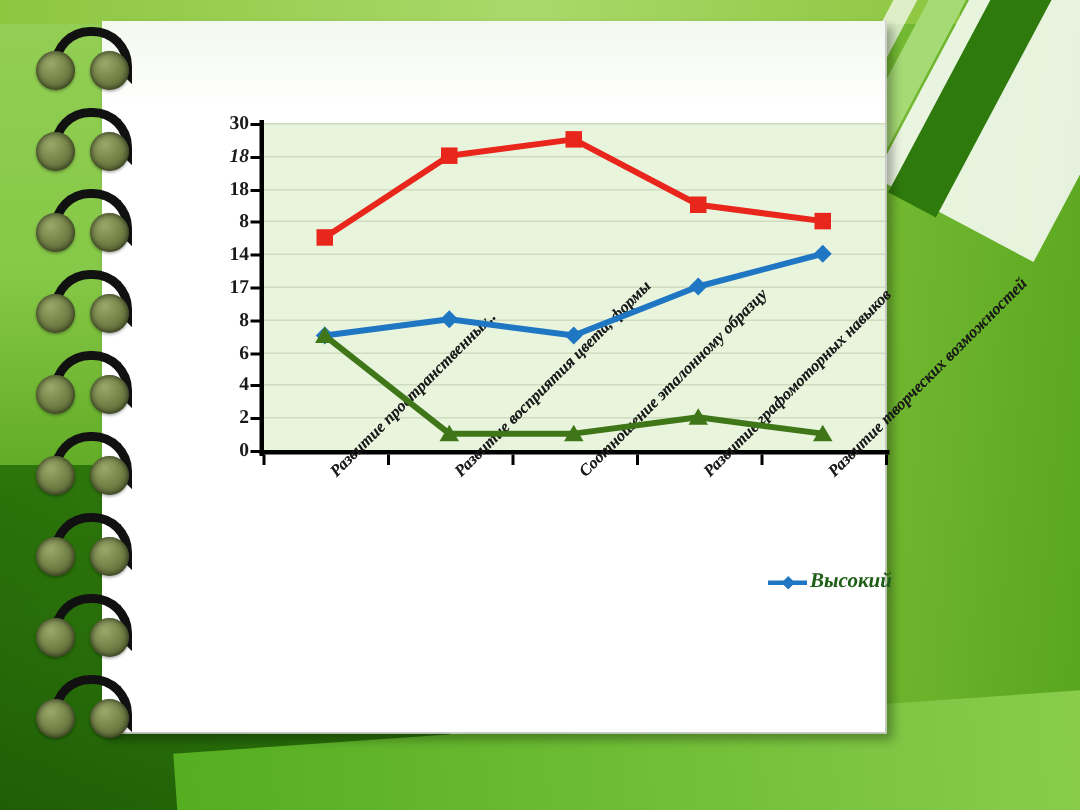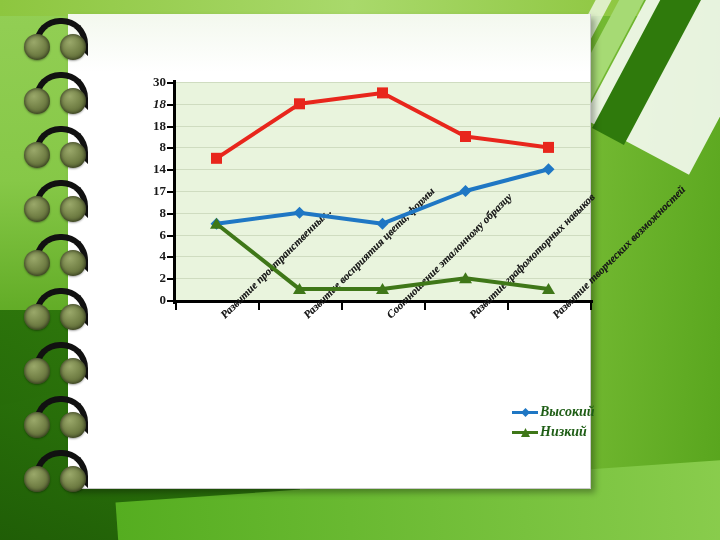--- a/index.html
+++ b/index.html
@@ -225,21 +225,21 @@
     top: 22px;
     width: 415px;
     height: 218px;
     overflow: visible;
   }
 
   
   .legend {
     position: absolute;
     left: 512px;
-    top: 402px;
+    top: 378px;
   }
   .legend-row {
     display: flex;
     align-items: center;
     height: 20px;
   }
   .legend-swatch {
     position: relative;
     width: 26px; height: 14px;
     margin-right: 2px;
@@ -417,22 +417,15 @@
   </div>
 
   <div class="legend" id="legend">
       <div class="legend-row">
         <span class="legend-swatch">
           <span class="lline" style="background: rgb(31, 119, 196);"></span>
           <span class="lmark" style="background: rgb(31, 119, 196); clip-path: polygon(50% 0px, 100% 50%, 50% 100%, 0px 50%);"></span>
         </span>
         <span class="legend-label">Высокий</span>
       </div>
-      <div class="legend-row">
-        <span class="legend-swatch">
-          <span class="lline" style="background: rgb(63, 119, 24);"></span>
-          <span class="lmark" style="background: rgb(63, 119, 24); clip-path: polygon(50% 0px, 100% 100%, 0px 100%);"></span>
-        </span>
-        <span class="legend-label">Низкий</span>
-      </div>
     </div>
 
 </div>
 
 </body></html>

